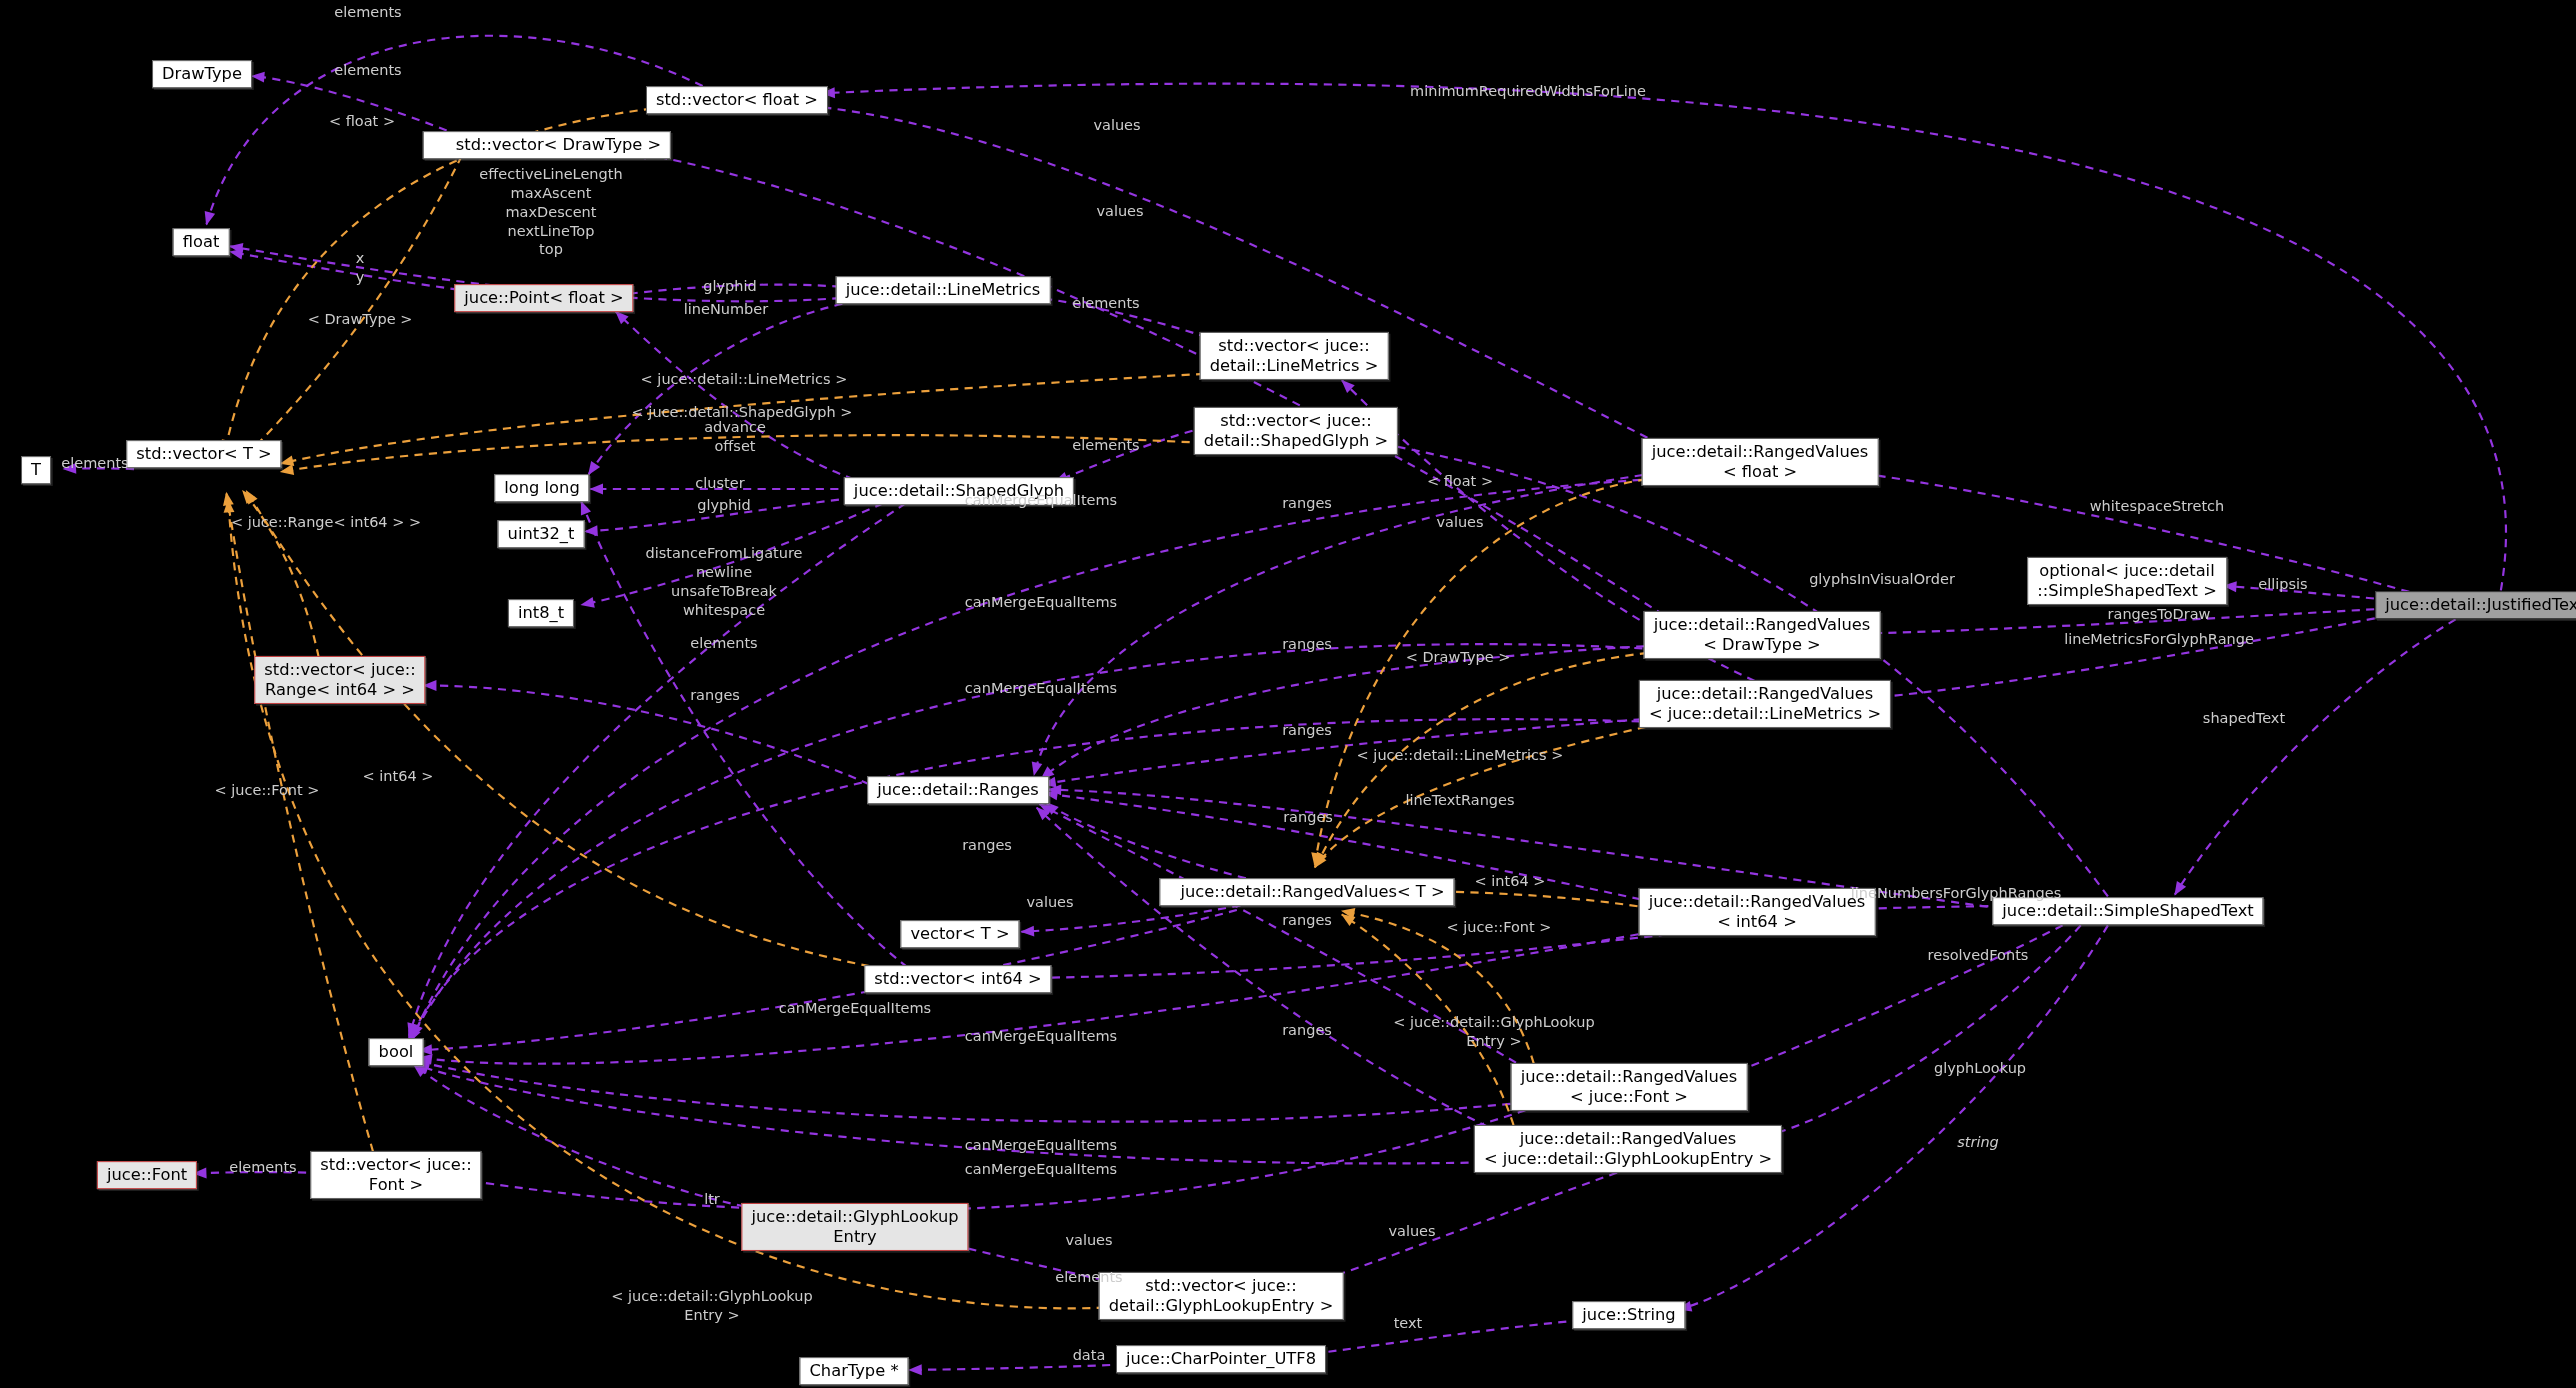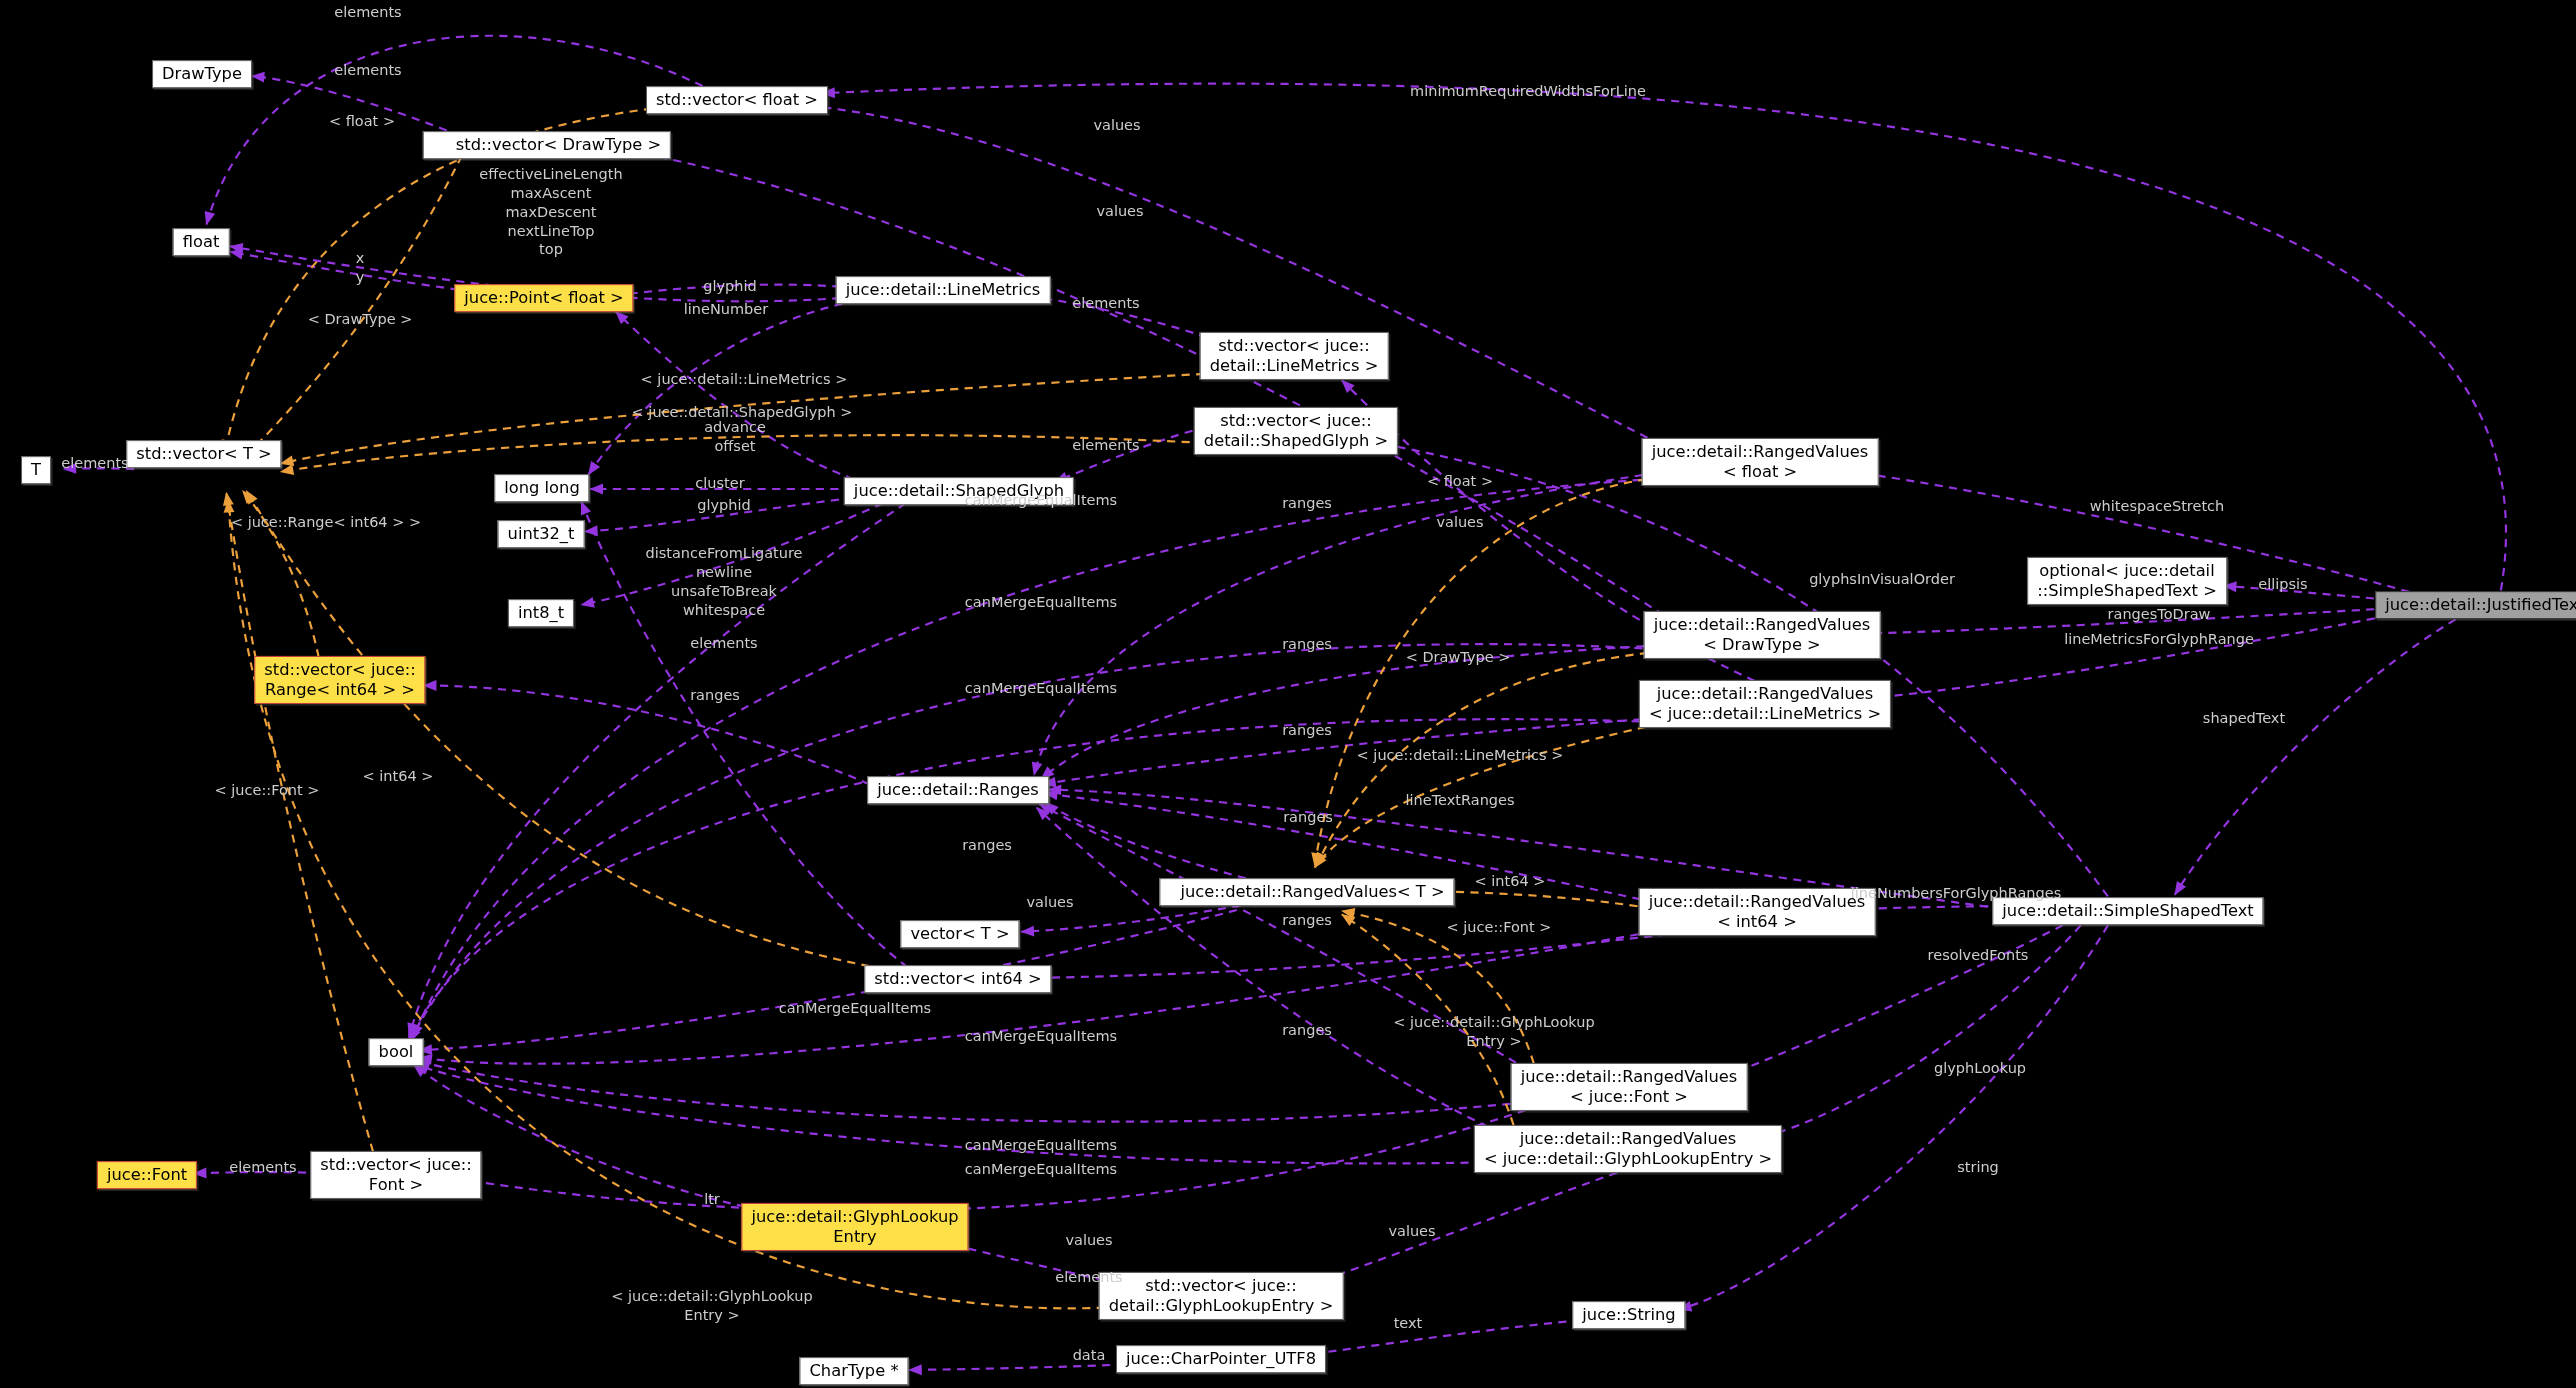--- a/index.html
+++ b/index.html
@@ -2,21 +2,21 @@
 <html style="font-size:14.5px"><head>
 <meta charset="utf-8">
 <style>
   html,body{margin:0;padding:0;background:#000;}
   #canvas{position:relative;width:2576px;height:1389px;background:#000;overflow:hidden;
           font-family:"DejaVu Sans","Liberation Sans",sans-serif;}
   #edges{position:absolute;left:0;top:0;width:2576px;height:1389px;}
   .node{position:absolute;transform:translate(-50%,-50%);background:#ffffff;border:1.4px solid #5a5a5a;
         color:#000;font-size:16.3px;line-height:1.25;padding:2.7px 9px;white-space:pre;text-align:center;
         box-shadow:1.8px 1.8px 0 rgba(90,90,90,.35);}
-  .node.red{border:1.8px solid #c03a3a;background:#fde047;}
+  .node.red{border:1.8px solid #c03a3a;background:#e5e5e5;}
   .node.gray{background:#a0a0a0;border:1.4px solid #303030;}
   .elabel{position:absolute;transform:translate(-50%,-50%);color:#cdcdcd;font-size:14.5px;line-height:1.3;
           white-space:pre;text-align:center;pointer-events:none;}
 </style>
 </head>
 <body>
 
 <div id="canvas">
   <svg id="edges" xmlns="http://www.w3.org/2000/svg" viewBox="0 0 2845 1534">
     <defs>
@@ -195,21 +195,21 @@
       <div class="elabel" style="left: 1460px; top: 522px;">values</div>
       <div class="elabel" style="left: 2157px; top: 506px;">whitespaceStretch</div>
       <div class="elabel" style="left: 2283px; top: 584px;">ellipsis</div>
       <div class="elabel" style="left: 2159px; top: 614px;">rangesToDraw</div>
       <div class="elabel" style="left: 2159px; top: 639px;">lineMetricsForGlyphRange</div>
       <div class="elabel" style="left: 2244px; top: 718px;">shapedText</div>
       <div class="elabel" style="left: 1882px; top: 579px;">glyphsInVisualOrder</div>
       <div class="elabel" style="left: 1956px; top: 893px;">lineNumbersForGlyphRanges</div>
       <div class="elabel" style="left: 1978px; top: 955px;">resolvedFonts</div>
       <div class="elabel" style="left: 1969px; top: 1068px; margin-left: 11px;">glyphLookup</div>
-      <div class="elabel" style="left: 1978px; top: 1167px;">string</div>
+      <div class="elabel" style="left: 1978px; top: 1142px; font-style: italic;">string</div>
       <div class="elabel" style="left: 1460px; top: 800px;">lineTextRanges</div>
       <div class="elabel" style="left: 1089px; top: 1240px;">values</div>
       <div class="elabel" style="left: 1412px; top: 1231px;">values</div>
       <div class="elabel" style="left: 263px; top: 1167px;">elements</div>
       <div class="elabel" style="left: 1089px; top: 1277px;">elements</div>
       <div class="elabel" style="left: 712px; top: 1199px;">ltr</div>
       <div class="elabel" style="left: 1408px; top: 1323px;">text</div>
       <div class="elabel" style="left: 1089px; top: 1355px;">data</div>
       <div class="elabel" style="left: 362px; top: 121px;">&lt; float &gt;</div>
       <div class="elabel" style="left: 360px; top: 319px;">&lt; DrawType &gt;</div>

